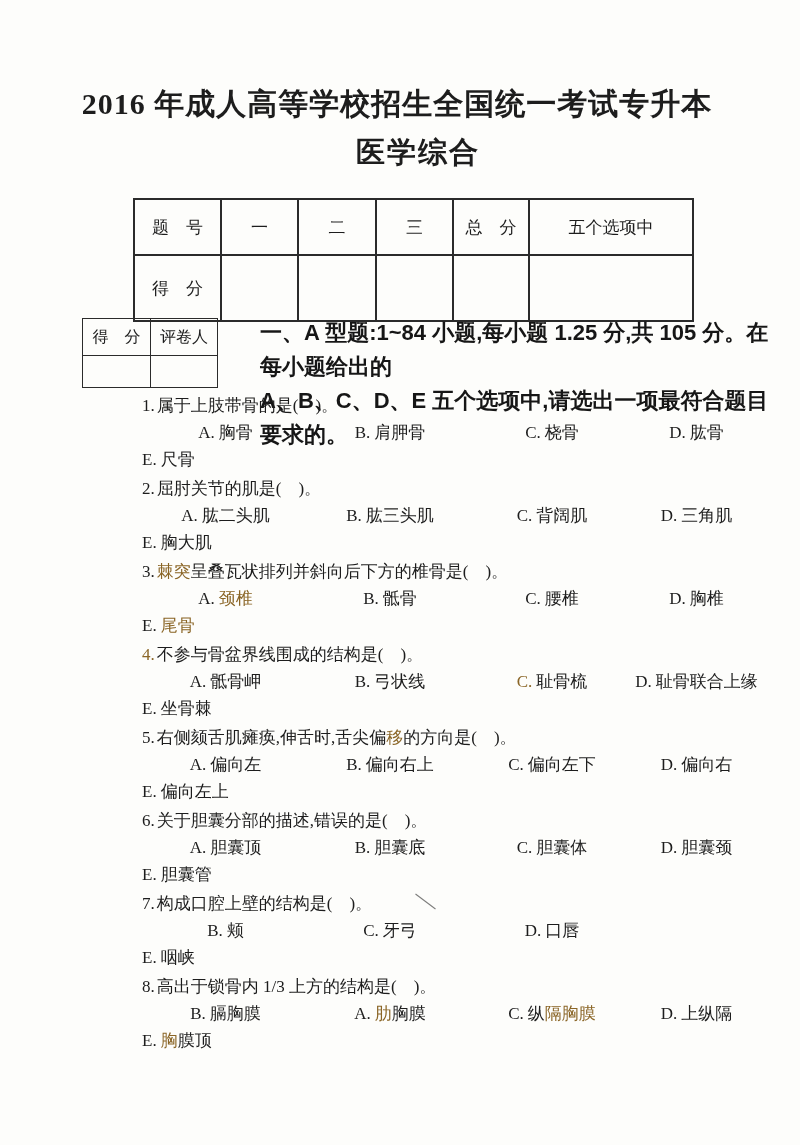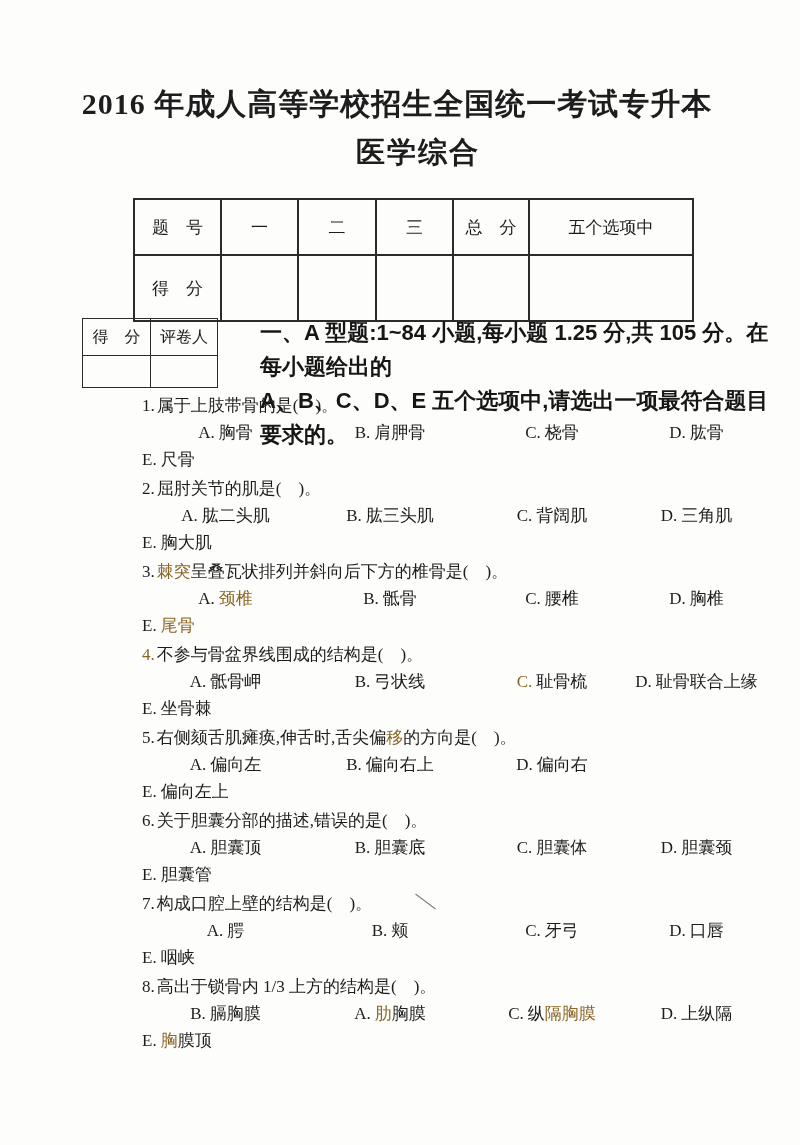--- a/index.html
+++ b/index.html
@@ -160,20 +160,21 @@
       </div>
       <div class="q-line-e">
         <div class="opt"><span class="opt-label">E.</span><span class="opt-text"><span>坐骨棘</span></span></div>
       </div>
     </div>
     <div class="question">
       <div class="q-stem"><span class="q-num">5.</span><span>右侧颏舌肌瘫痪,伸舌时,舌尖偏</span><span class="tint">移</span><span>的方向是(    )。</span></div>
       <div class="q-options">
         <div class="opt"><span class="opt-label">A.</span><span class="opt-text"><span>偏向左</span></span></div>
         <div class="opt"><span class="opt-label">B.</span><span class="opt-text"><span>偏向右上</span></span></div>
+        <div class="opt"><span class="opt-label">C.</span><span class="opt-text"><span>偏向左下</span></span></div>
         <div class="opt"><span class="opt-label">D.</span><span class="opt-text"><span>偏向右</span></span></div>
       </div>
       <div class="q-line-e">
         <div class="opt"><span class="opt-label">E.</span><span class="opt-text"><span>偏向左上</span></span></div>
       </div>
     </div>
     <div class="question">
       <div class="q-stem"><span class="q-num">6.</span><span>关于胆囊分部的描述,错误的是(    )。</span></div>
       <div class="q-options">
         <div class="opt"><span class="opt-label">A.</span><span class="opt-text"><span>胆囊顶</span></span></div>
@@ -181,21 +182,20 @@
         <div class="opt"><span class="opt-label">C.</span><span class="opt-text"><span>胆囊体</span></span></div>
         <div class="opt"><span class="opt-label">D.</span><span class="opt-text"><span>胆囊颈</span></span></div>
       </div>
       <div class="q-line-e">
         <div class="opt"><span class="opt-label">E.</span><span class="opt-text"><span>胆囊管</span></span></div>
       </div>
     </div>
     <div class="question">
       <div class="q-stem"><span class="q-num">7.</span><span>构成口腔上壁的结构是(    )。</span></div>
       <div class="q-options">
-        <div class="opt"><span class="opt-label">A.</span><span class="opt-text"><span>腭</span></span></div>
         <div class="opt"><span class="opt-label">B.</span><span class="opt-text"><span>颊</span></span></div>
         <div class="opt"><span class="opt-label">C.</span><span class="opt-text"><span>牙弓</span></span></div>
         <div class="opt"><span class="opt-label">D.</span><span class="opt-text"><span>口唇</span></span></div>
       </div>
       <div class="q-line-e">
         <div class="opt"><span class="opt-label">E.</span><span class="opt-text"><span>咽峡</span></span></div>
       </div>
     </div>
     <div class="question">
       <div class="q-stem"><span class="q-num">8.</span><span>高出于锁骨内 1/3 上方的结构是(    )。</span></div>

